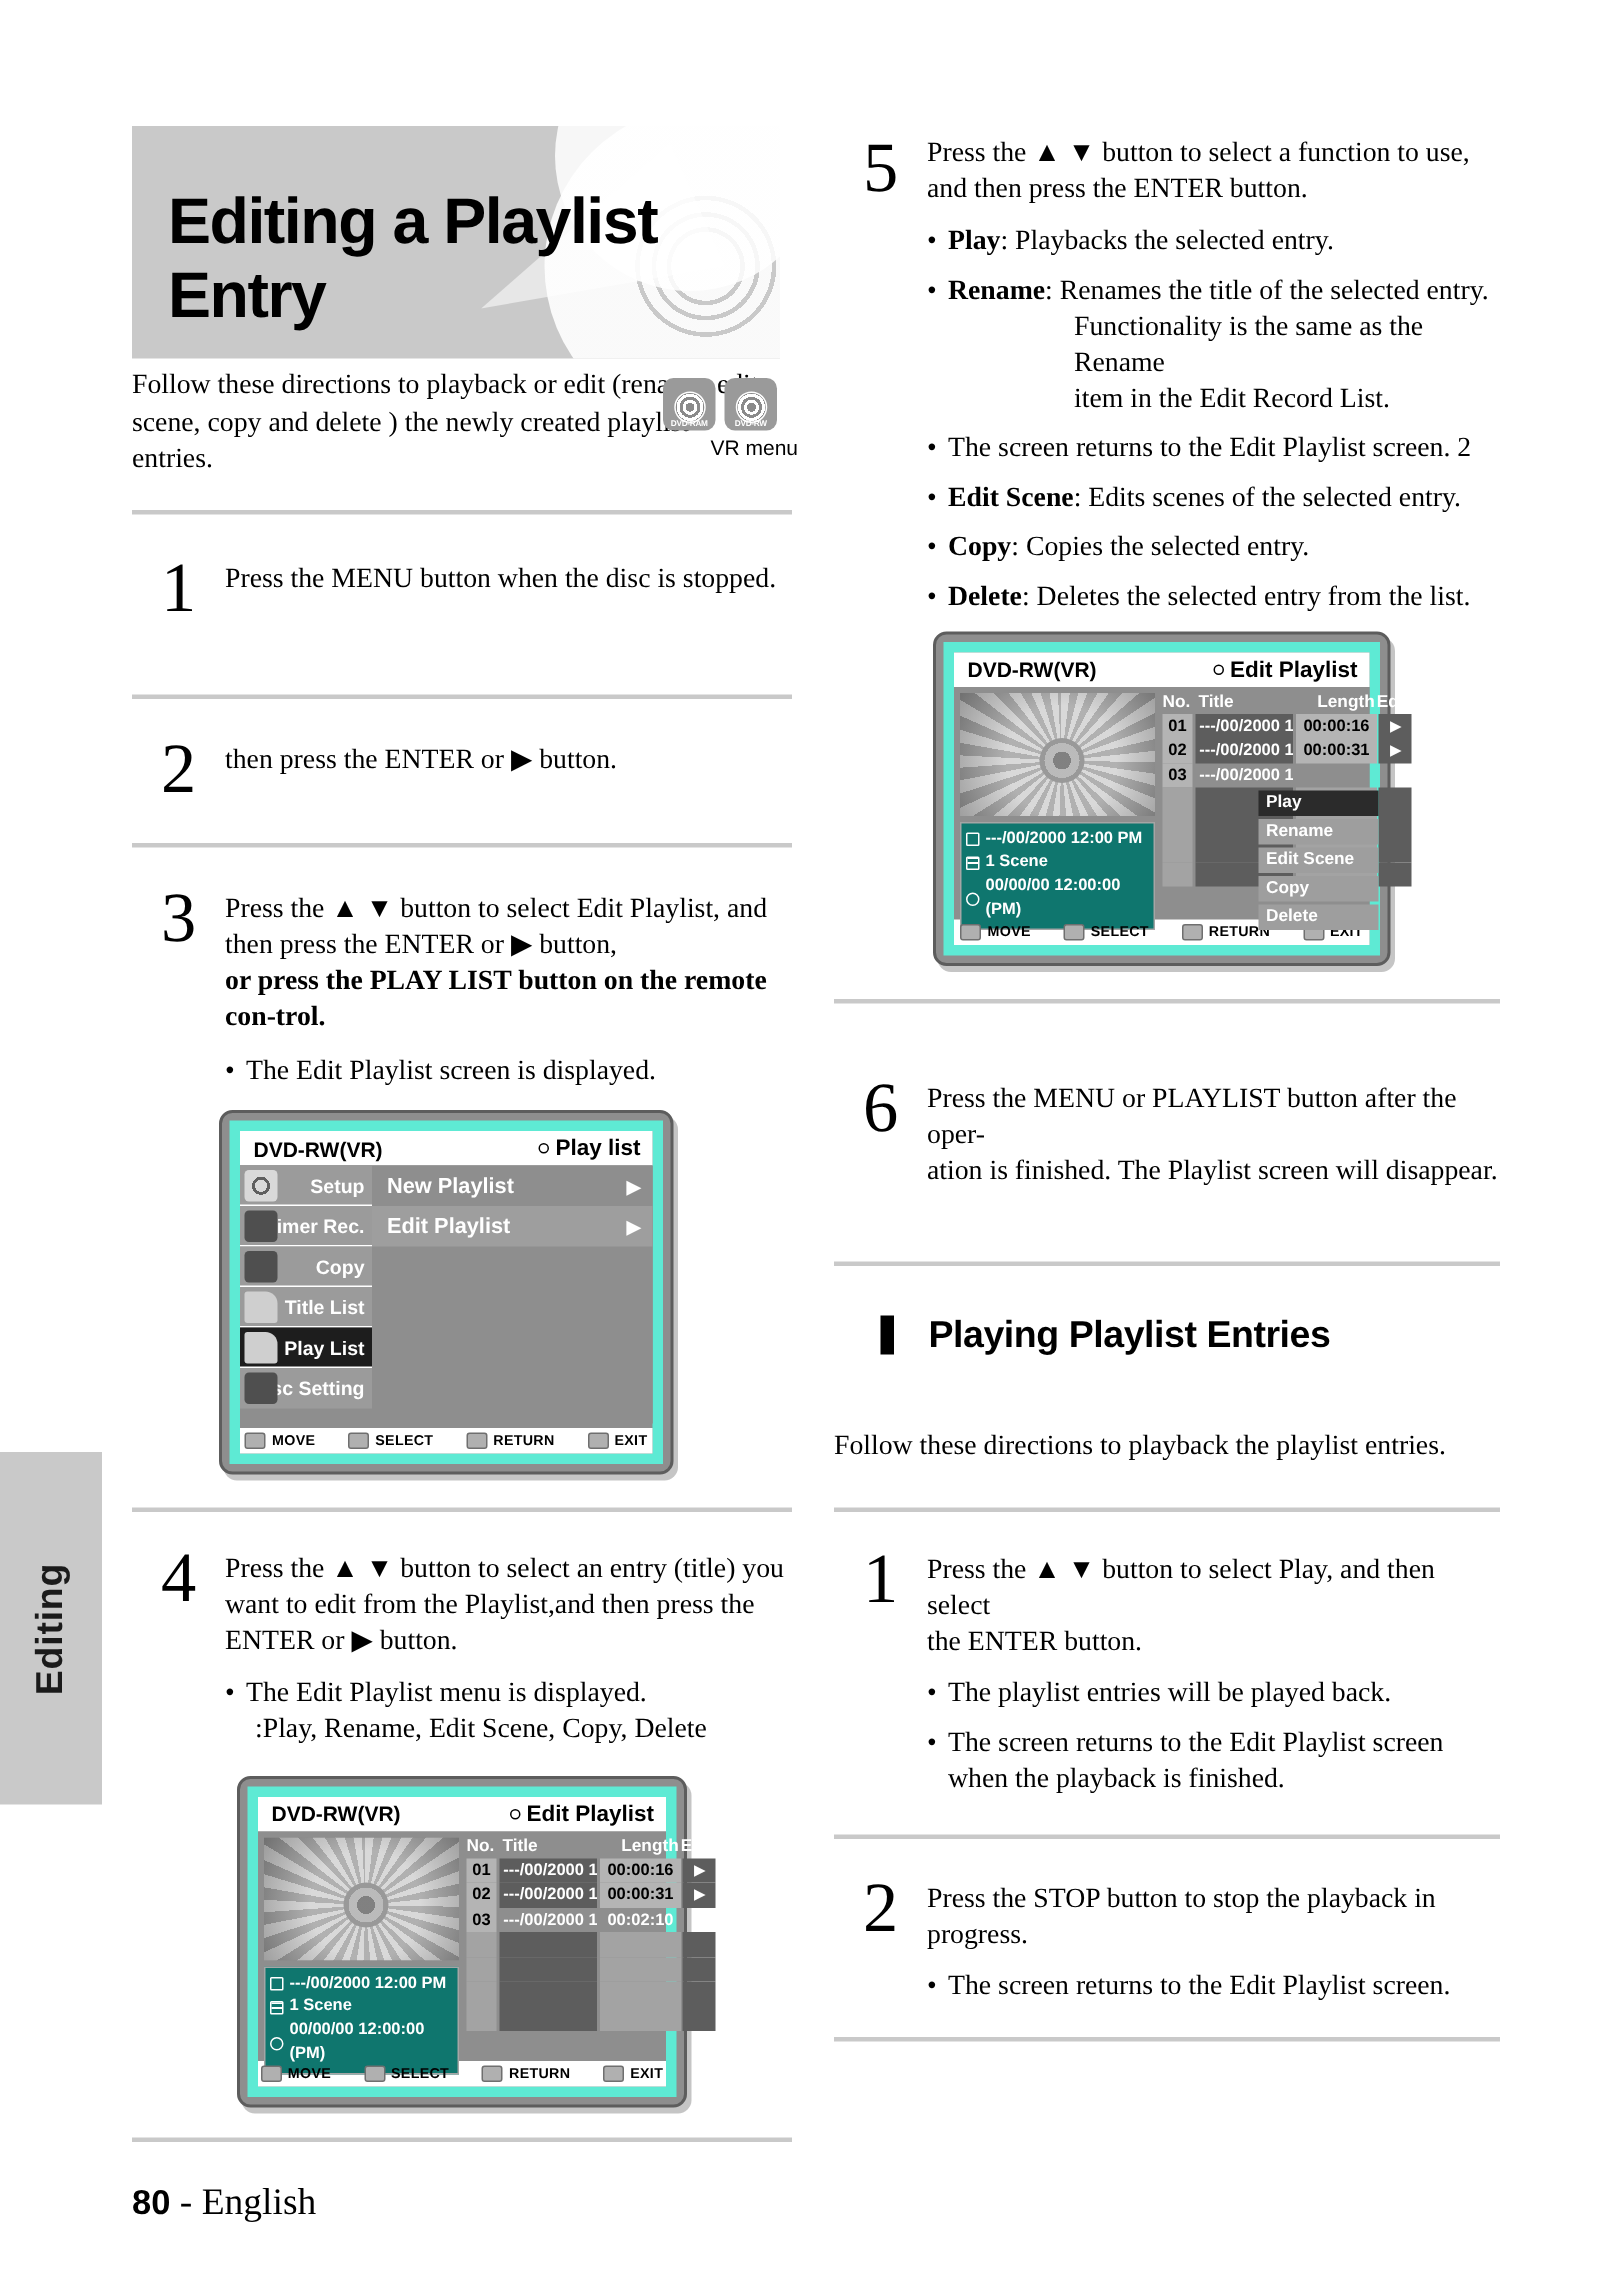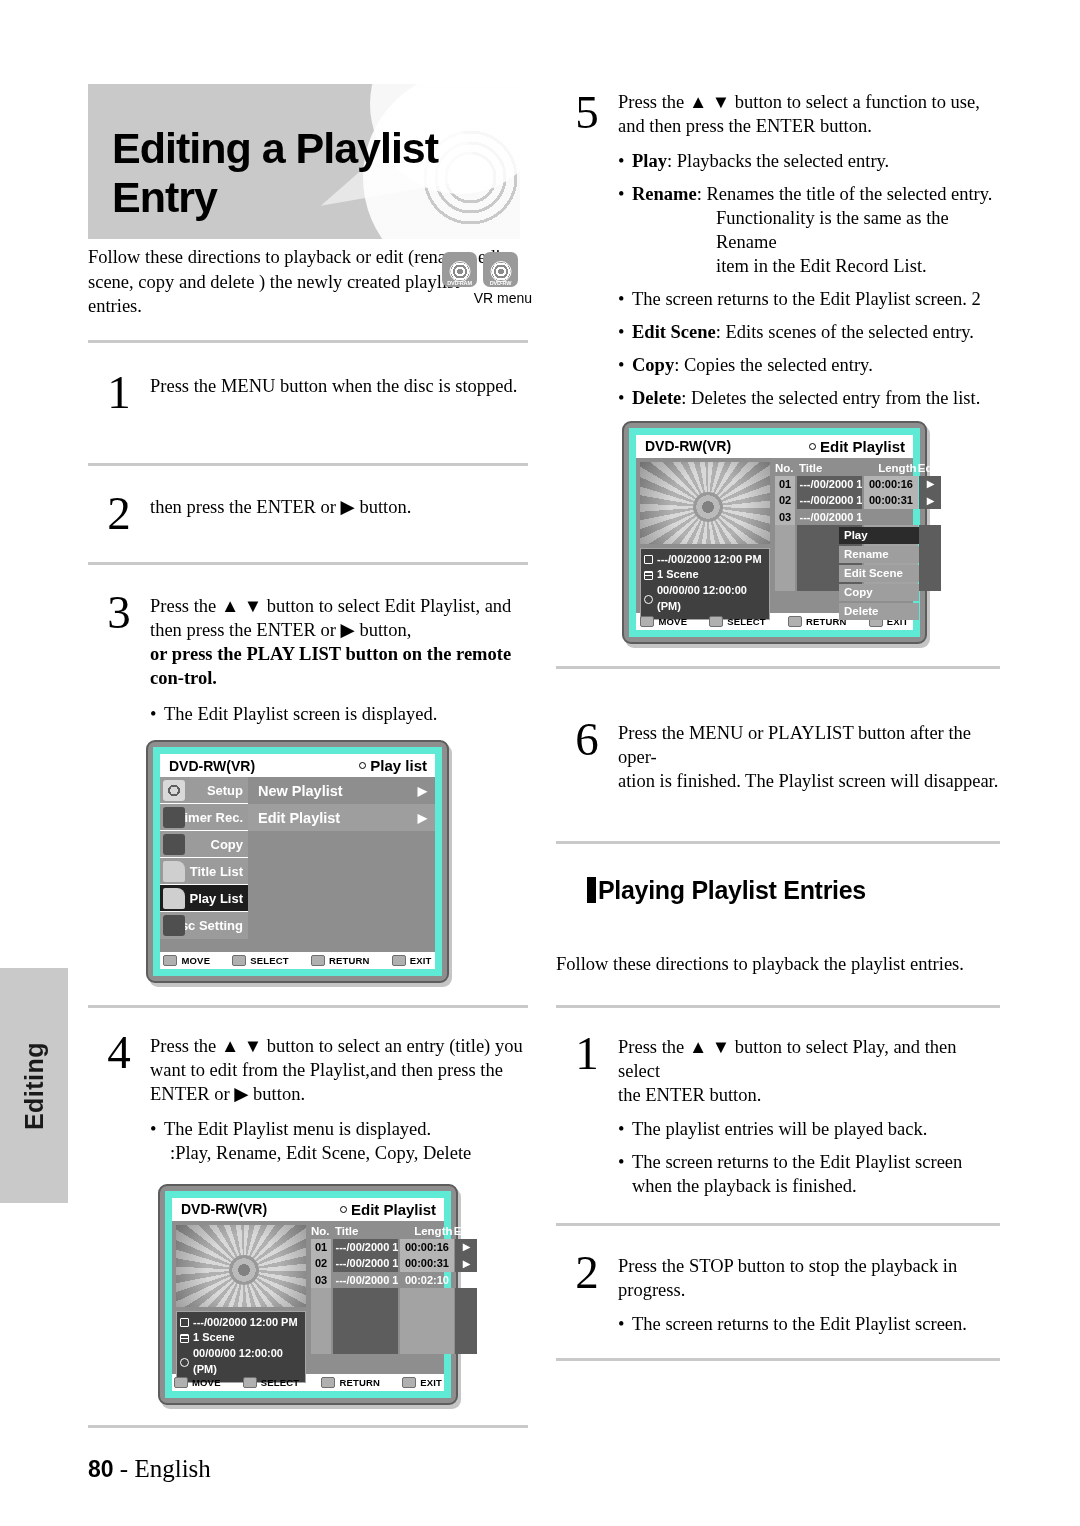--- a/index.html
+++ b/index.html
@@ -110,21 +110,21 @@
   .step .txt p{ margin:0; }
   .bl{ display:flex; font-size:18.5px; line-height:1.3; margin-bottom:9px;}
   .bl .dot{ width:14px; flex:0 0 14px; }
   .bl .btxt{ flex:1; }
   .bl .btxt b{ font-weight:bold; }
   .indent2{ padding-left:62px; }
   b.strong{ font-weight:bold; }
 
   
   .sec-head{
-    display:flex; align-items:center; gap:2px; margin:4px;text-align:center;
+    display:flex; align-items:center; gap:23px; margin:4px;text-align:center;
   }
   .sec-head .bar{ width:9px; height:26px; background:#000; flex:0 0 9px; }
   .sec-head .t{
     font-family:"Liberation Sans", sans-serif;
     font-weight:bold; font-size:25px; color:#000; letter-spacing:-.3px;
   }
 
   
   .osd{
     position:relative;
@@ -195,21 +195,21 @@
   .thumb .center{
     position:absolute; left:52%; top:55%; width:30px; height:30px;
     transform:translate(-50%,-50%); border-radius:50%;
     background:radial-gradient(circle, #4a4a4a 0 28%, #9d9d9d 28% 55%, #6d6d6d 55% 100%);
   }
   .thumb .veil{
     position:absolute; inset:0;
     background:radial-gradient(circle at 52% 55%, rgba(255,255,255,.30) 0 45%, rgba(40,40,40,.30) 100%);
   }
   .info{
-    margin-top:4px; width:130px; background:#404040;
+    margin-top:4px; width:130px; background:#0f766e;
     border:1px solid #a5a5a5; padding:3px 2px 4px 3px;
   }
   .info .line{
     display:flex; align-items:center; gap:4px;
     color:#ffffff; font-size:11px; font-weight:bold; line-height:1.45;
   }
   .ic{ width:9px; height:9px; flex:0 0 9px; border:1.2px solid #fff; display:inline-block;}
   .ic.cal{ border-radius:1px; }
   .ic.scene{ border-radius:1px; background:linear-gradient(#fff 0 1px, transparent 1px 3px, #fff 3px 4px, transparent 4px 6px); }
   .ic.clock{ border-radius:50%; }

